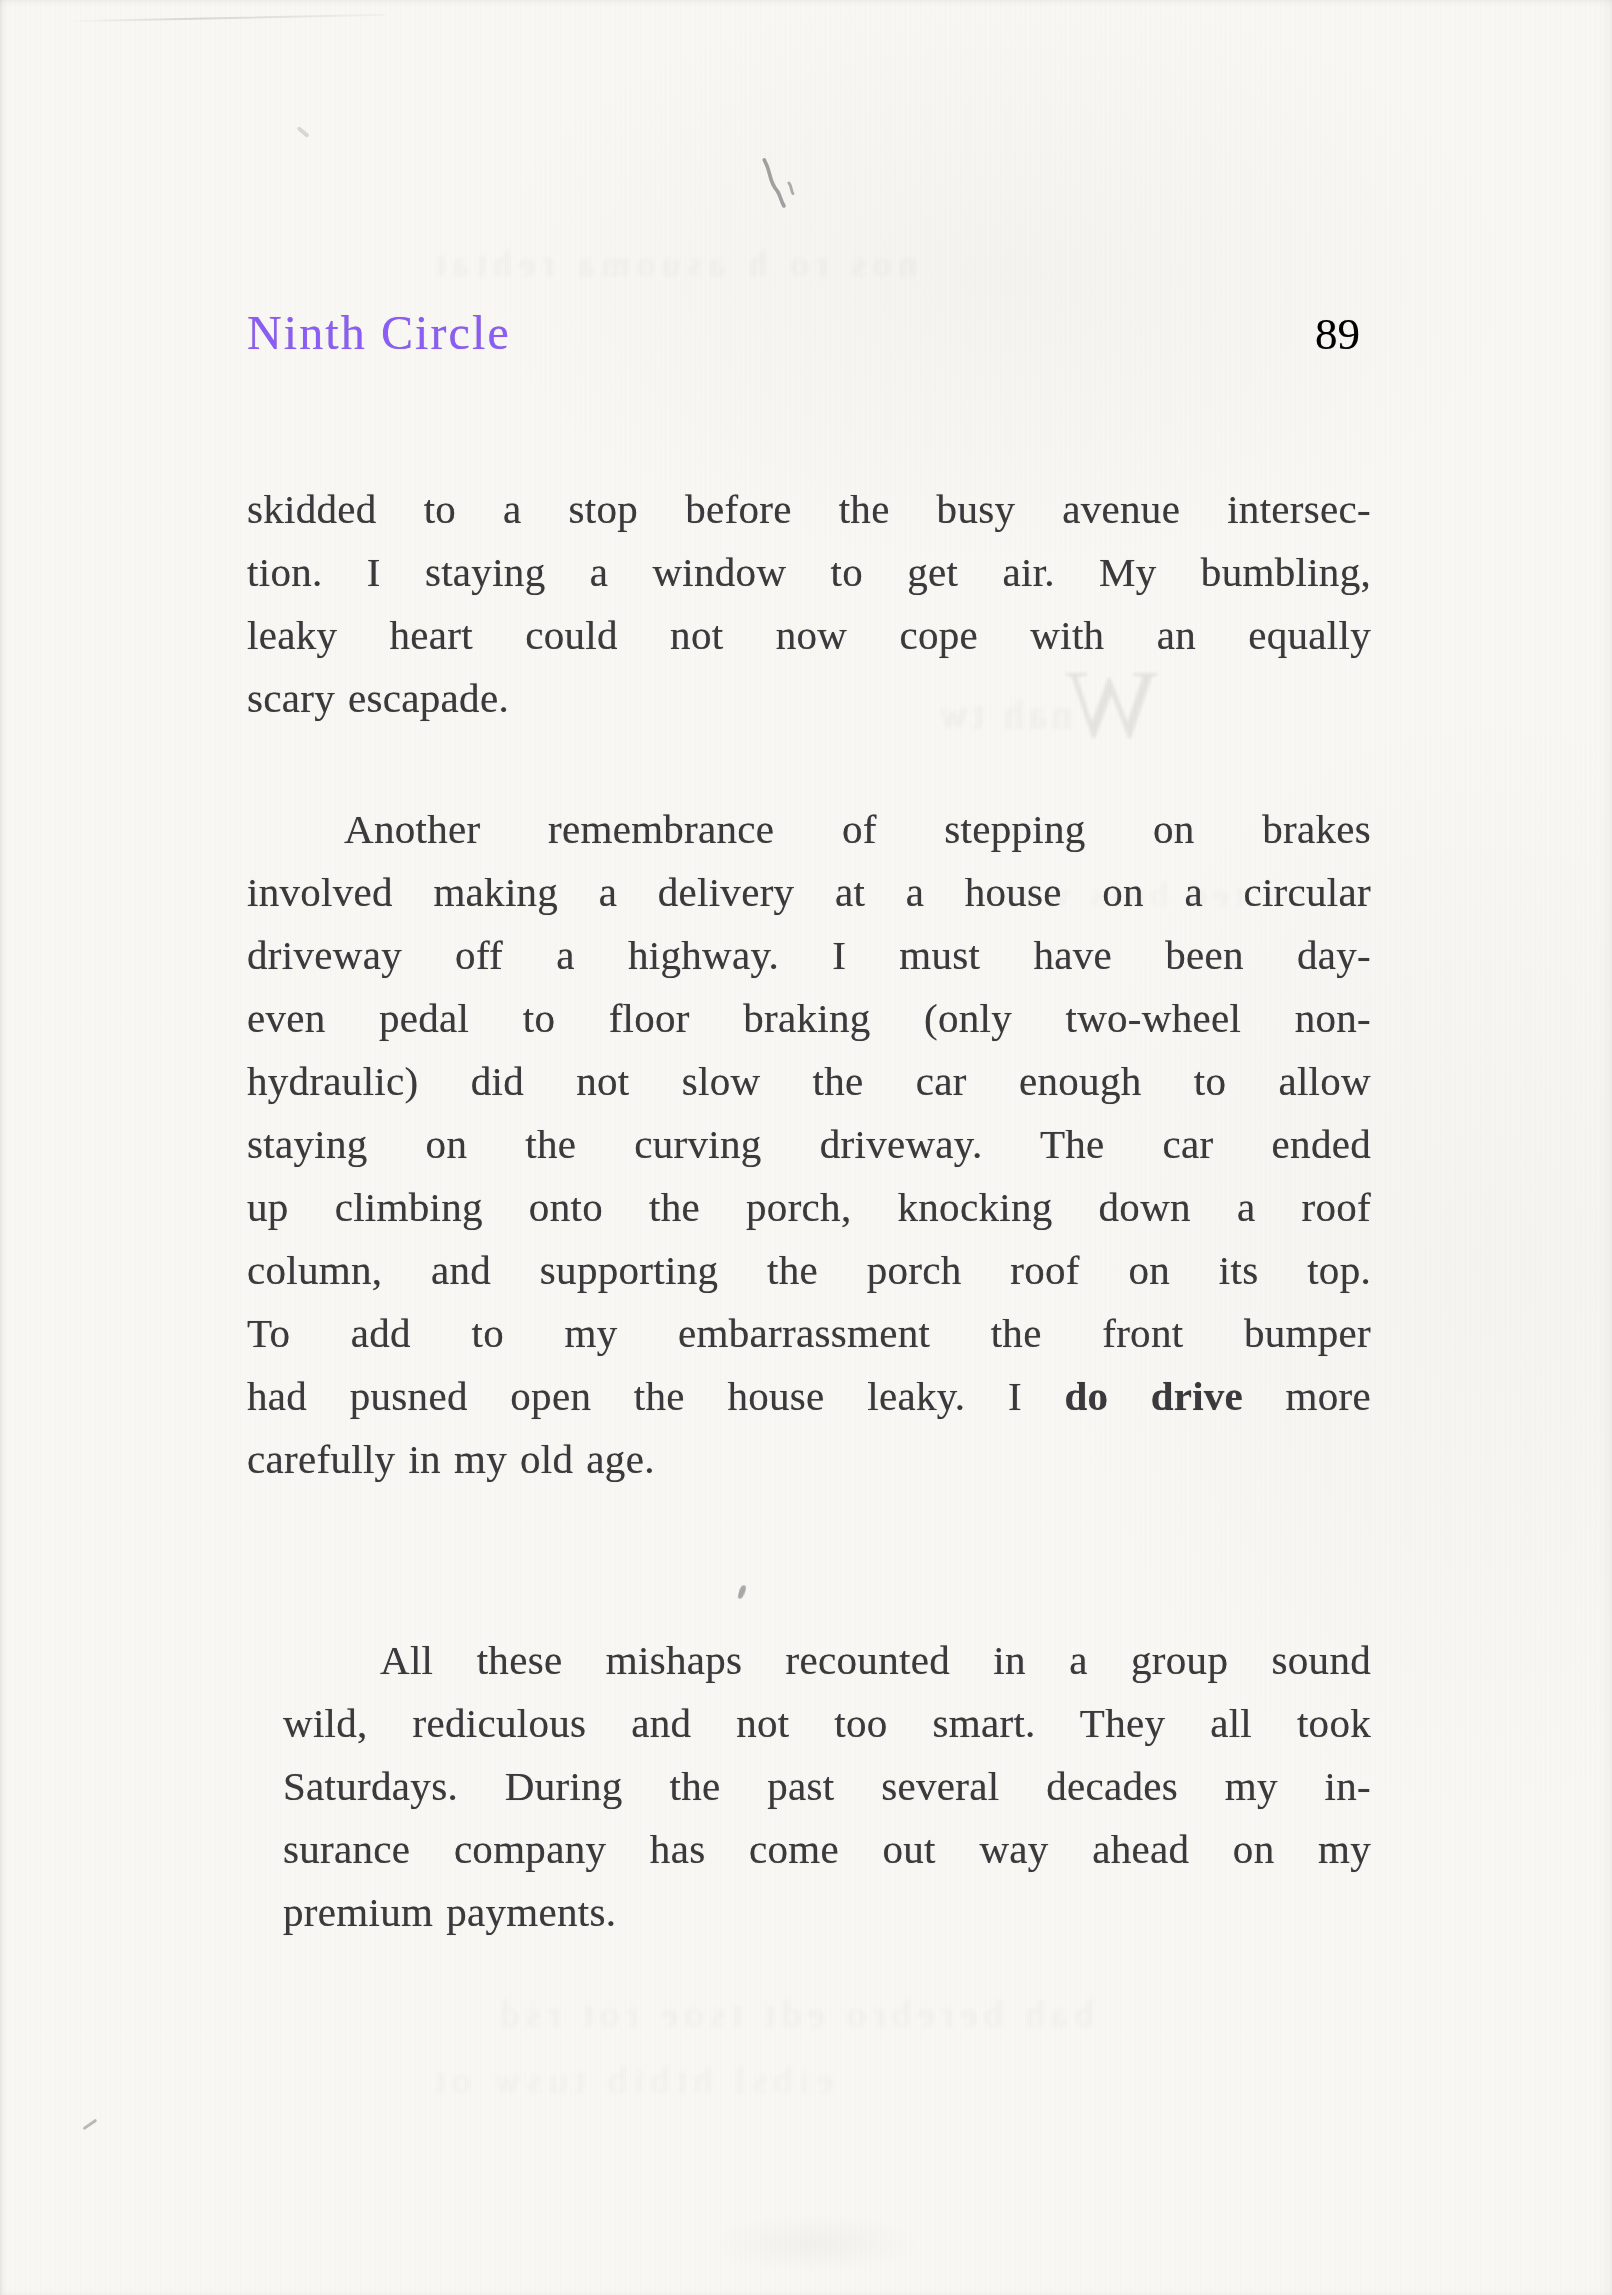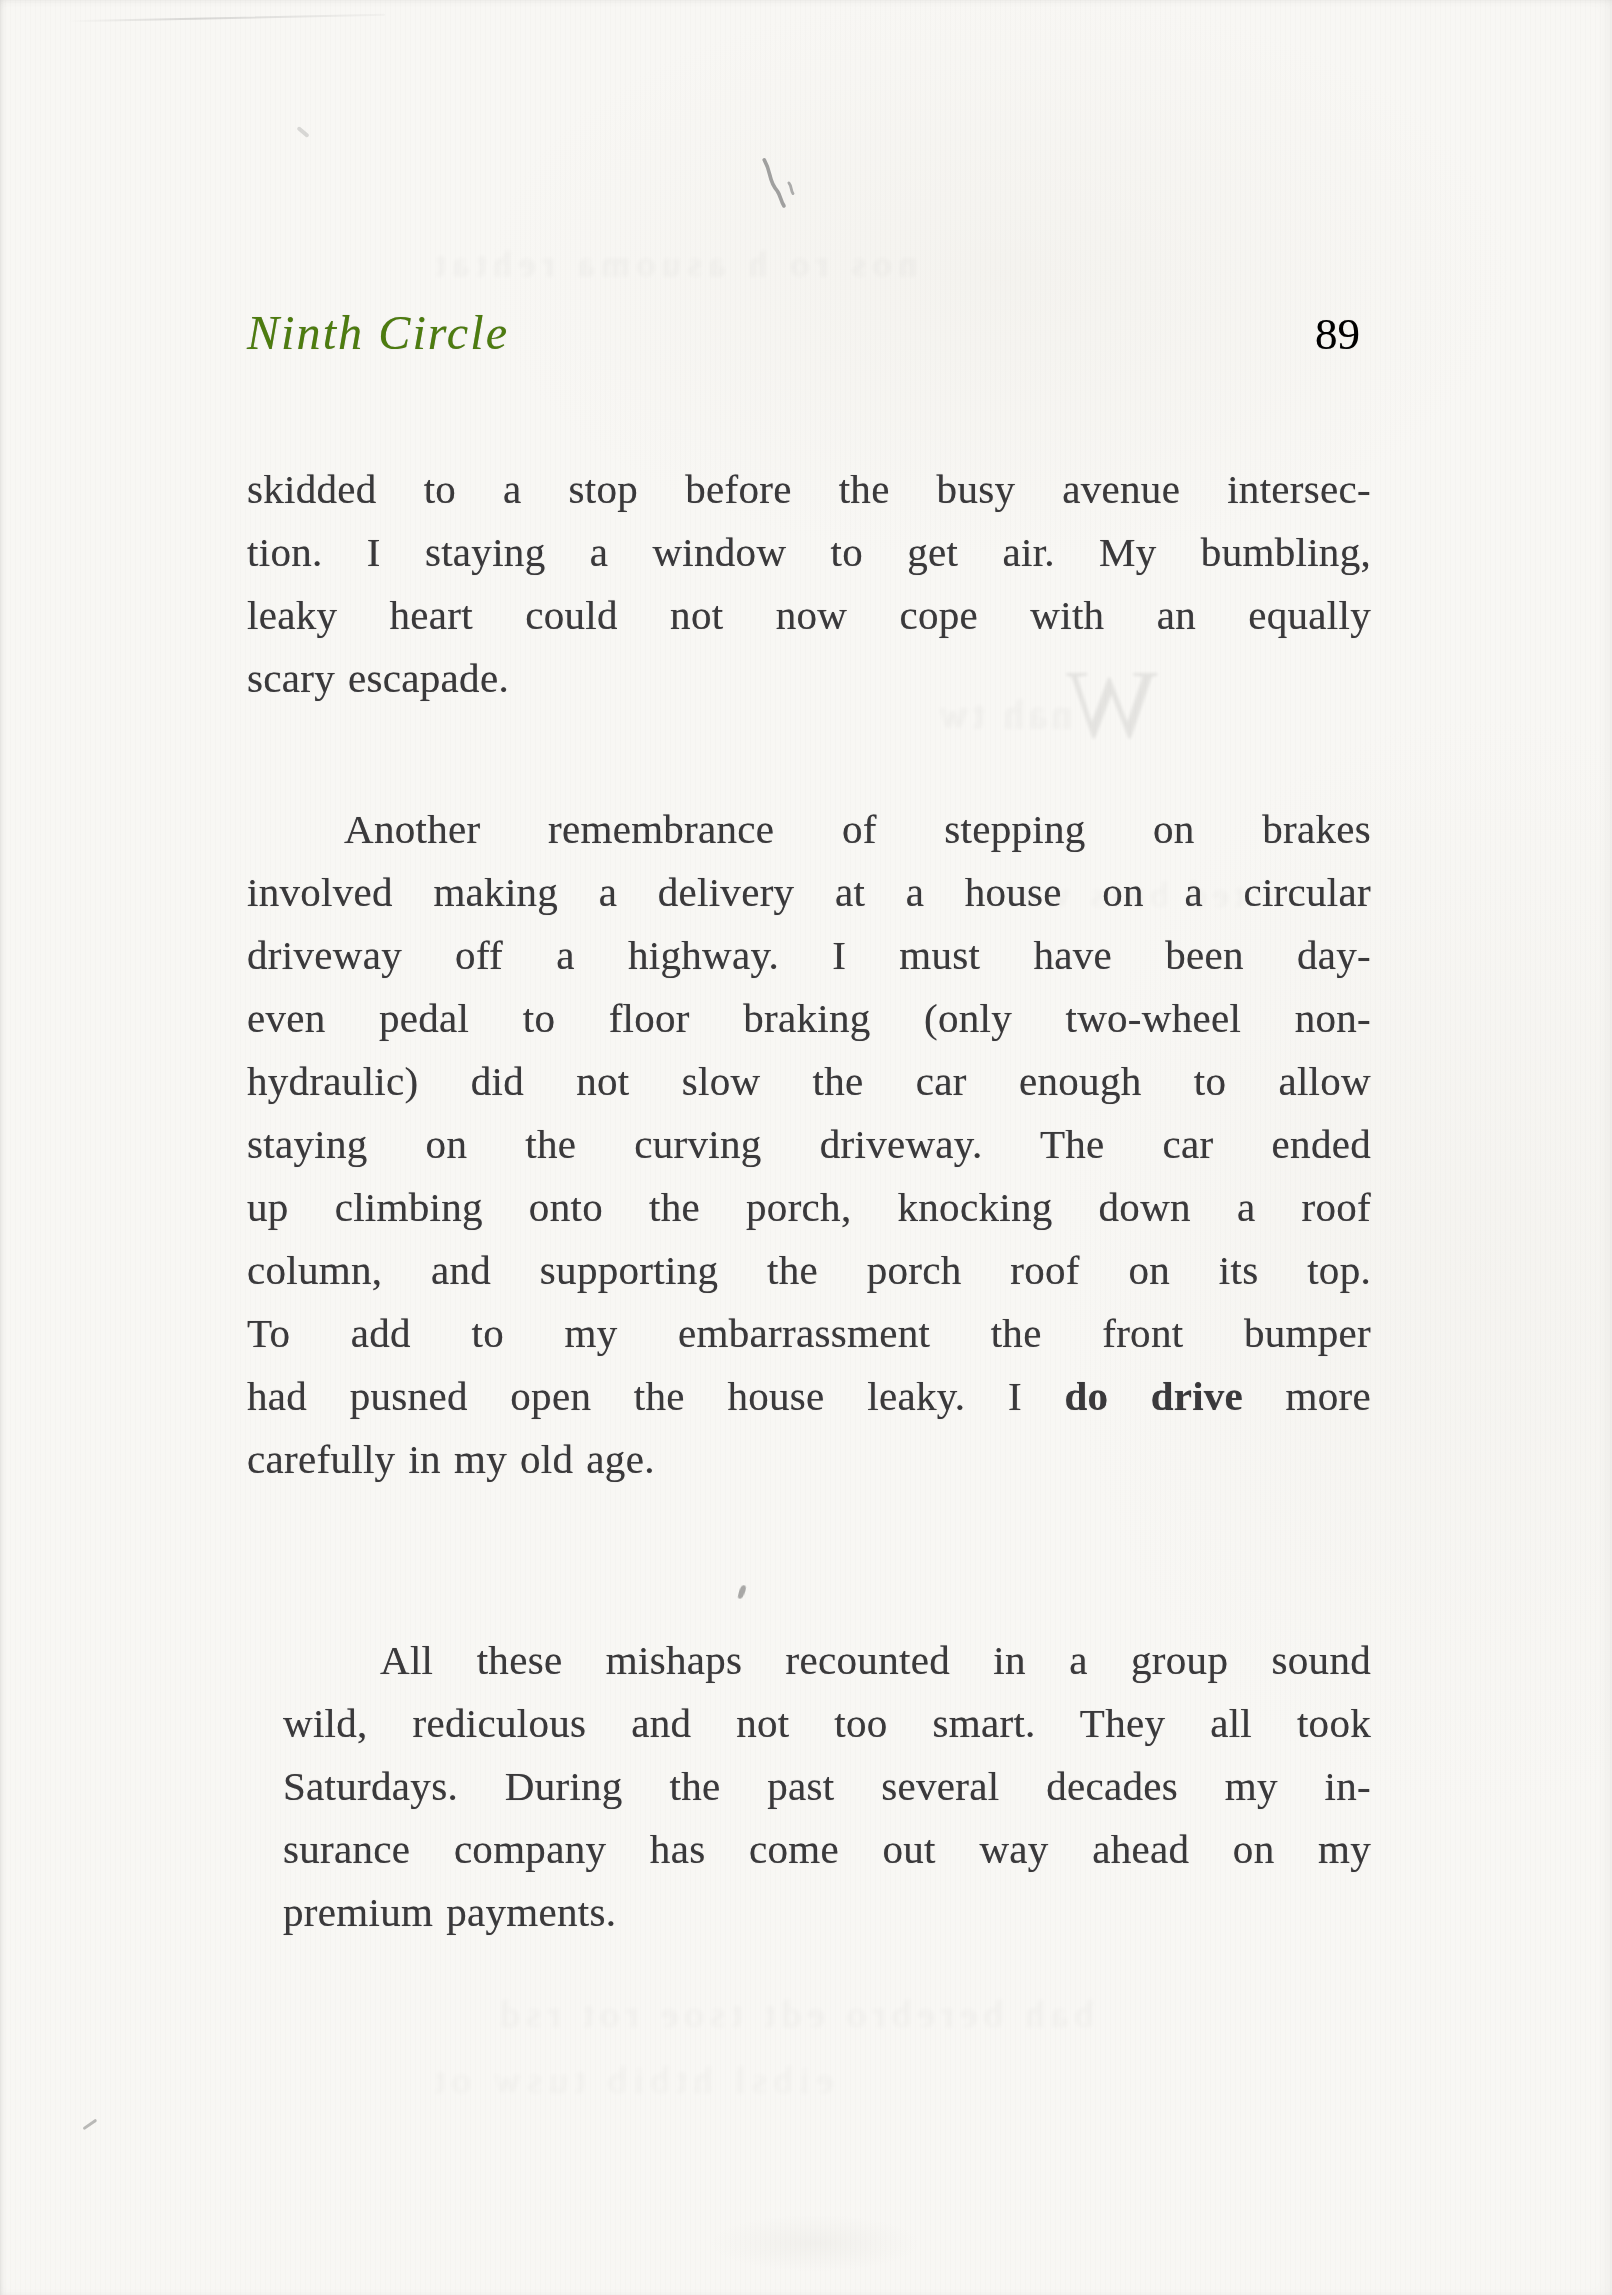--- a/index.html
+++ b/index.html
@@ -22,33 +22,33 @@
       radial-gradient(ellipse 741px 412px at 62% 12%, rgba(210,205,192,0.10), rgba(0,0,0,0) 70%),
       radial-gradient(ellipse 576px 741px at 92% 55%, rgba(205,200,188,0.08), rgba(0,0,0,0) 75%);
   }
 
   
   .running-header {
     position: absolute; left: 247px; right: 252px; top: 303px;
     display: flex; justify-content: space-between; align-items: baseline;
   }
   .header-title {
-    font-style: italic; font-size: 48px; line-height: 59px;
-    color: #4d7c0f; letter-spacing: 2.1px;
+    font-size: 48px; line-height: 59px;
+    color: #8b5cf6; letter-spacing: 2.1px;
     text-shadow: 0 0 0.7px rgba(75,74,77,0.5);
   }
   .page-number {
     font-size: 45px; line-height: 59px; color: #000000;
     text-shadow: 0 0 0.7px rgba(69,68,71,0.5);
   }
 
   
   .body-text { position: absolute; left: 247px; top: 0; width: 1124px; height: 100%; }
   .para { position: absolute; left: 0; right: 0; }
-  .para-1 { top: 458px; }
+  .para-1 { top: 478px; }
   .para-2 { top: 798px; }
   .para-3 { top: 1629px; margin-left: 36px; }
   .line {
     font-size: 41px; line-height: 63px; height: 63px;
     color: #3a393b; letter-spacing: 0.3px; word-spacing: 2.5px;
     text-align: justify; text-align-last: justify;
     text-shadow: 0 0 0.7px rgba(50,49,52,0.55);
     white-space: normal;
   }
   .line.indent { padding-left: 97px; }

